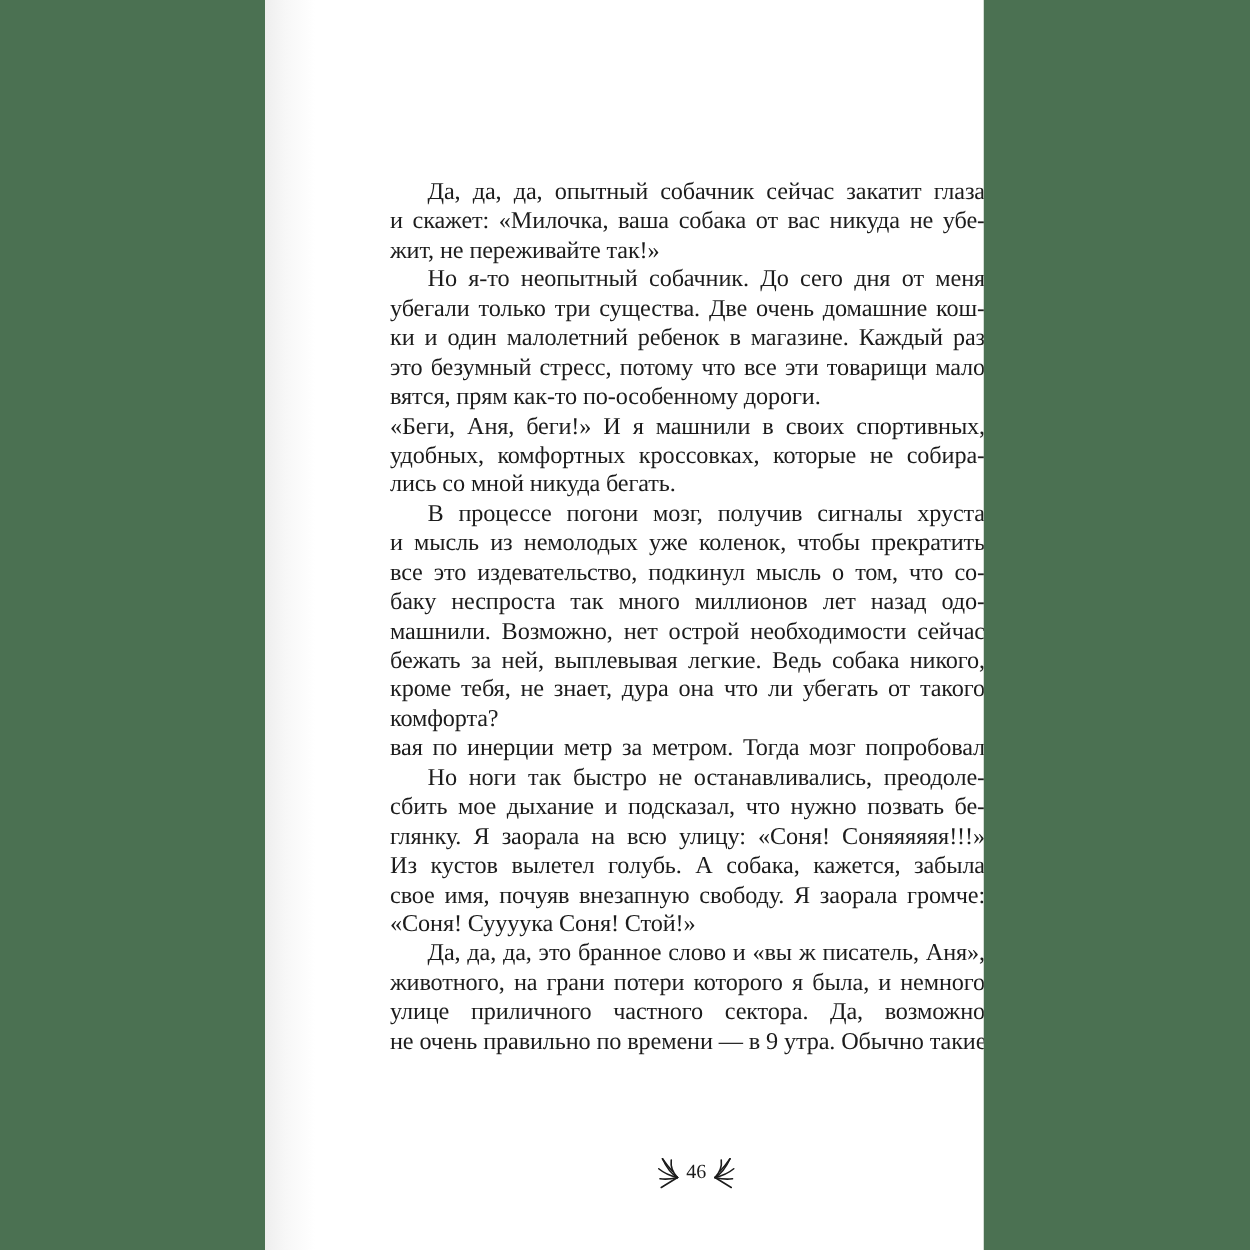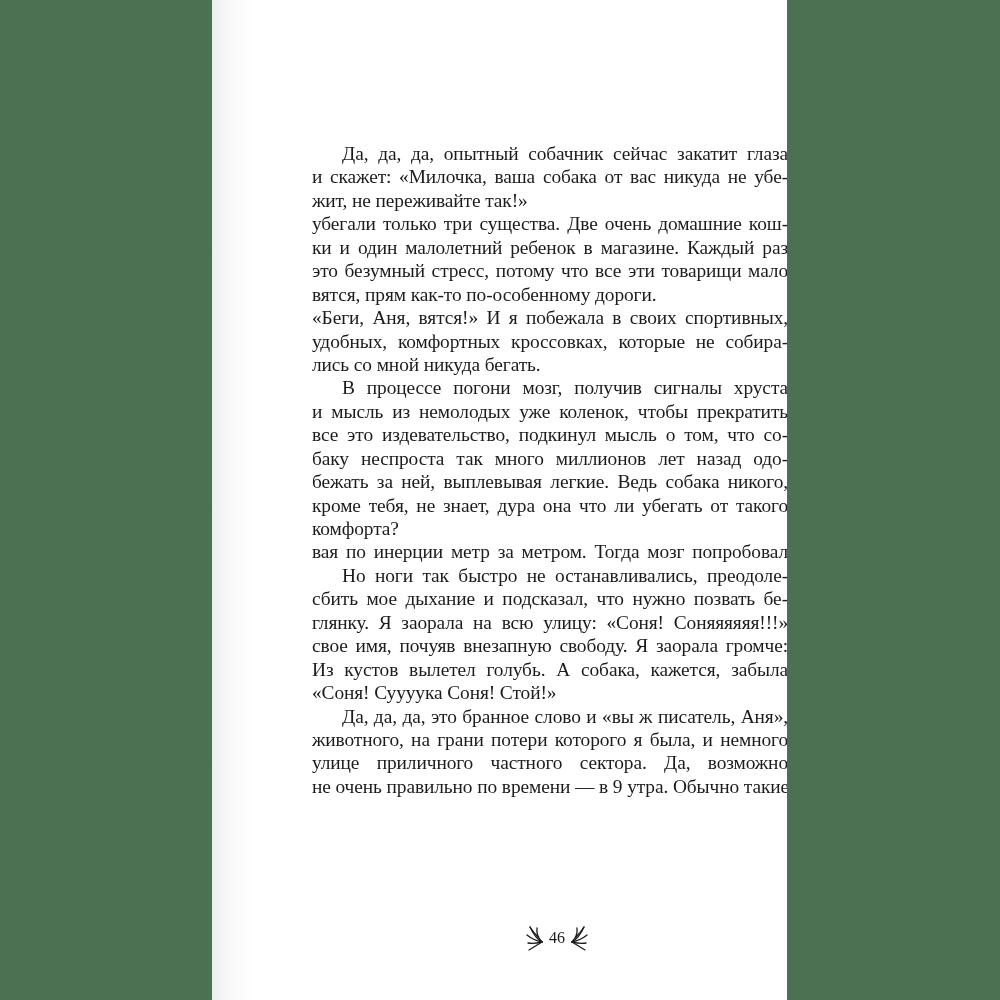--- a/index.html
+++ b/index.html
@@ -83,40 +83,42 @@
 <body>
 
 <div class="stage">
   <div class="page">
     <div class="gutter-shade"></div>
 
     <div class="text-block" id="text-block">
         <span class="line indent">Да, да, да, опытный собачник сейчас закатит глаза</span>
         <span class="line">и скажет: «Милочка, ваша собака от вас никуда не убе-</span>
         <span class="line last">жит, не переживайте так!»</span>
+        <span class="line indent">Но я-то неопытный собачник. До сего дня от меня</span>
         <span class="line">убегали только три существа. Две очень домашние кош-</span>
         <span class="line">ки и один малолетний ребенок в магазине. Каждый раз</span>
         <span class="line">это безумный стресс, потому что все эти товарищи мало</span>
         <span class="line last">вятся, прям как-то по-особенному дороги.</span>
-        <span class="line">«Беги, Аня, вятся!» И я побежала в своих спортивных,</span>
+        <span class="line">«Беги, Аня, беги!» И я машнили в своих спортивных,</span>
         <span class="line">удобных, комфортных кроссовках, которые не собира-</span>
         <span class="line last">лись со мной никуда бегать.</span>
         <span class="line indent">В процессе погони мозг, получив сигналы хруста</span>
         <span class="line">и мысль из немолодых уже коленок, чтобы прекратить</span>
         <span class="line">все это издевательство, подкинул мысль о том, что со-</span>
         <span class="line">баку неспроста так много миллионов лет назад одо-</span>
+        <span class="line">машнили. Возможно, нет острой необходимости сейчас</span>
         <span class="line">бежать за ней, выплевывая легкие. Ведь собака никого,</span>
         <span class="line">кроме тебя, не знает, дура она что ли убегать от такого</span>
         <span class="line last">комфорта?</span>
         <span class="line">вая по инерции метр за метром. Тогда мозг попробовал</span>
         <span class="line indent">Но ноги так быстро не останавливались, преодоле-</span>
         <span class="line">сбить мое дыхание и подсказал, что нужно позвать бе-</span>
         <span class="line">глянку. Я заорала на всю улицу: «Соня! Соняяяяяя!!!»</span>
+        <span class="line">Из кустов вылетел голубь. А собака, кажется, забыла</span>
         <span class="line">свое имя, почуяв внезапную свободу. Я заорала громче:</span>
-        <span class="line">Из кустов вылетел голубь. А собака, кажется, забыла</span>
         <span class="line last">«Соня! Суууука Соня! Стой!»</span>
         <span class="line indent">Да, да, да, это бранное слово и «вы ж писатель, Аня»,</span>
         <span class="line">животного, на грани потери которого я была, и немного</span>
         <span class="line">улице приличного частного сектора. Да, возможно</span>
         <span class="line">не очень правильно по времени — в 9 утра. Обычно такие</span>
       </div>
 
     <div class="folio">
       <svg class="sprig" viewBox="0 0 20 28">
         <g fill="none" stroke="#1c1c1c" stroke-width="1.3" stroke-linecap="round">

